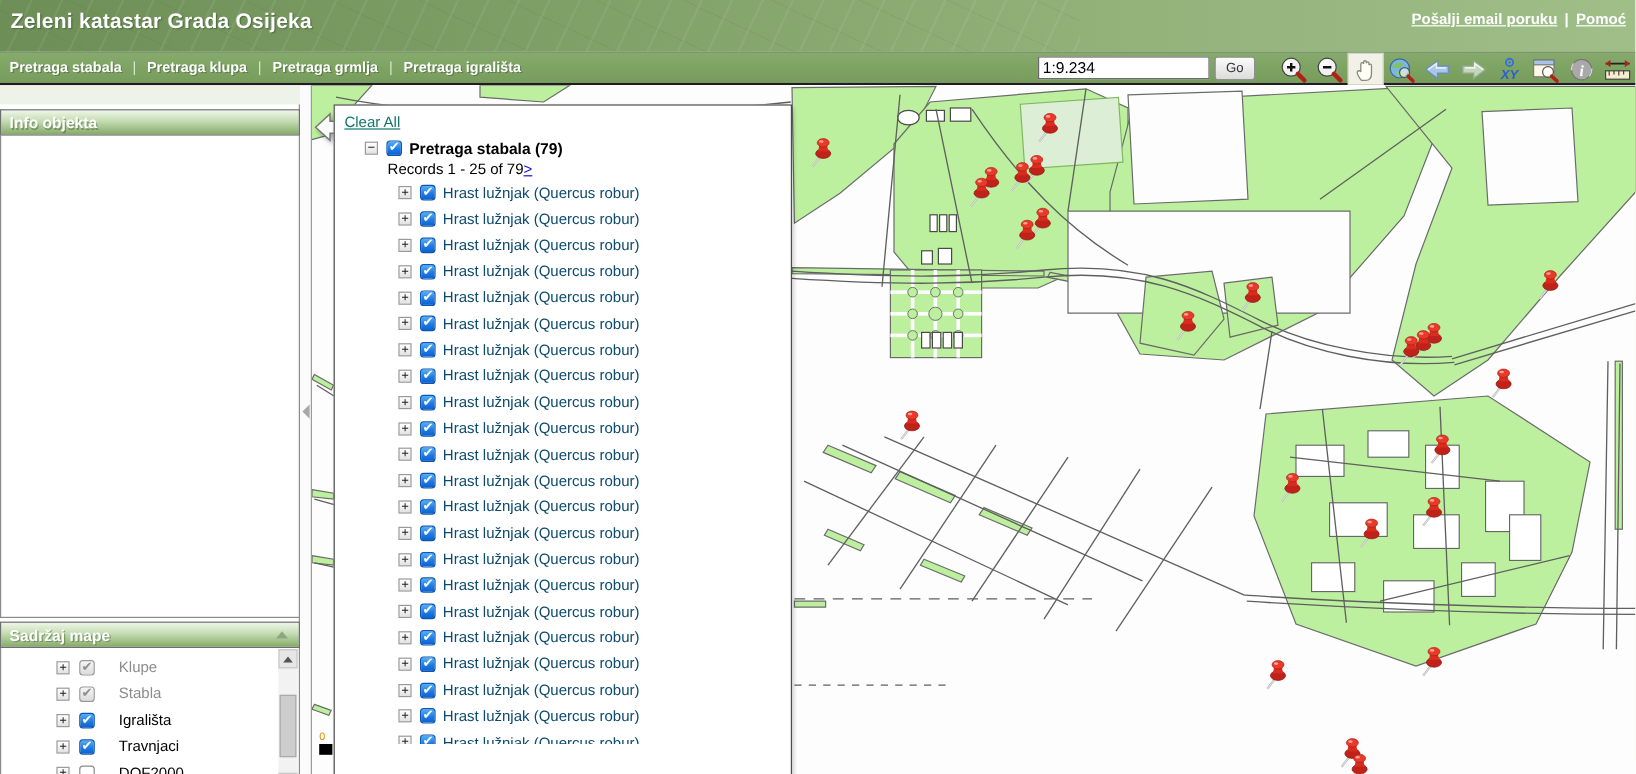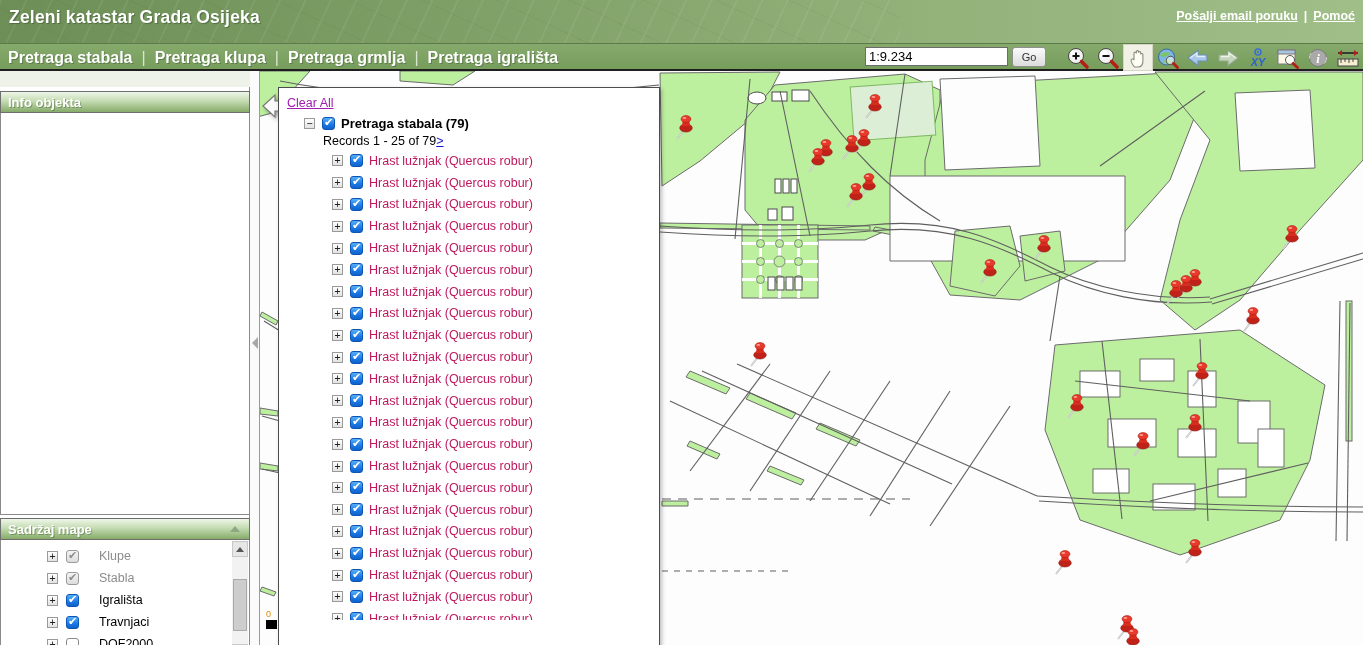--- a/index.html
+++ b/index.html
@@ -17,21 +17,21 @@
     width:900px;}
   .app-title { position:absolute; left:9px; top:7px; color:#fff; font-size:17.5px; font-weight:bold;
     text-shadow:1px 1px 1px rgba(40,60,30,.45); letter-spacing:.2px; }
   .header-links { position:absolute; right:8px; top:9px; color:#fff; font-size:12.5px; font-weight:bold; }
   .header-links a { color:#fff; text-decoration:underline; cursor:pointer; }
   .hl-sep { margin:0 6px; text-decoration:none; }
 
   
   .menubar { position:absolute; left:0; top:44px; width:1363px; height:27px;
     background:linear-gradient(180deg,#85aa6b,#779d5d); border-bottom:2px solid #1e1e1e; }
-  .menu-items { position:absolute; left:8px; top:5px; color:#fff; font-size:16px; font-weight:bold; }
+  .menu-items { position:absolute; left:8px; top:5px; color:#fff; font-size:12px; font-weight:bold; }
   .menu-item { cursor:pointer; text-shadow:1px 1px 0 rgba(50,70,40,.4); }
   .menu-sep { color:#d9e6cc; margin:0 9px; font-weight:normal; }
   .scale-input { position:absolute; left:865px; top:3px; width:143px; height:19px;
     border:1px solid #6b6b6b; font-size:13px; padding:1px 3px; font-family:inherit; }
   .go-btn { position:absolute; left:1012px; top:3px; width:34px; height:20px;
     background:linear-gradient(180deg,#fbfbfb,#dcdcdc); border:1px solid #8f8f8f; border-radius:3px;
     font-size:11px; color:#333; text-align:center; line-height:18px; cursor:pointer; }
   .tools { position:absolute; left:1063px; top:0; height:27px; display:flex;font-style:italic; }
   .tool { width:30px; height:27px; display:flex; align-items:center; justify-content:center; cursor:pointer; }
   .tool.active { background:#f1f1e7; box-shadow:inset 0 0 0 1px #d6d6c2; }
@@ -78,27 +78,27 @@
 
   
   .results { position:absolute; left:278px; top:16px; width:382px; height:560px;
     background:#fff; border:1px solid #4c4c4c; box-shadow:2px 2px 4px rgba(0,0,0,.25); }
   .results .panel-header { border:none; border-bottom:1px solid #6e6e6e; }
   .res-min { position:absolute; right:28px; top:7px; width:0; height:0; cursor:pointer;
     border-left:6px solid transparent; border-right:6px solid transparent; border-bottom:7px solid #8a8a8a; }
   .res-close { position:absolute; right:7px; top:3px; width:14px; height:14px; border:2px solid #8a8a8a;
     border-radius:50%; color:#8a8a8a; font-size:9px; font-weight:bold; text-align:center; line-height:11px; cursor:pointer; }
   .res-body { padding:5px 0 0 0; overflow:hidden; height:532px; }
-  .clear-all { margin-left:8px; font-size:12.5px; color:#a21caf; text-decoration:underline; cursor:pointer; display:inline-block; }
+  .clear-all { margin-left:8px; font-size:12.5px; color:#0f766e; text-decoration:underline; cursor:pointer; display:inline-block; }
   .group-row { margin:5px 0 0 25px; display:flex; align-items:center; }
   .group-label { font-size:13px; font-weight:bold; margin-left:6px; }
   .records-row { margin:3px 0 2px 44px; font-size:12.5px; }
   .records-next { color:#1414cc; text-decoration:underline; cursor:pointer; }
   .rrow { height:21.8px; display:flex; align-items:center; padding-left:53px; }
-  .rrow .lbl { font-size:12.5px; color:#be185d; margin-left:6px; }
+  .rrow .lbl { font-size:12.5px; color:#0c4a6e; margin-left:6px; }
 
   
   .xp { width:11px; height:11px; border:1px solid #9a9a9a; background:linear-gradient(180deg,#fff,#e2e2e2);
     font-size:10px; line-height:9px; text-align:center; color:#222; display:inline-block; cursor:pointer;
     font-family:"DejaVu Sans Mono",monospace; flex:none; }
   .cb { width:13px; height:13px; border-radius:3px; display:inline-block; position:relative; margin-left:7px; cursor:pointer; flex:none; }
   .cb.checked { background:linear-gradient(180deg,#56b0f8 0%,#1d78e4 60%,#0f62cc 100%); border:1px solid #0b55b4; }
   .cb.checked::after { content:"✔"; position:absolute; left:1px; top:-2px; color:#fff; font-size:11px; font-weight:bold; }
   .cb.disabled { background:linear-gradient(180deg,#f5f5f5,#dcdcdc); border:1px solid #9a9a9a; }
   .cb.disabled::after { content:"✔"; position:absolute; left:1px; top:-2px; color:#8f8f8f; font-size:11px; font-weight:bold; }

